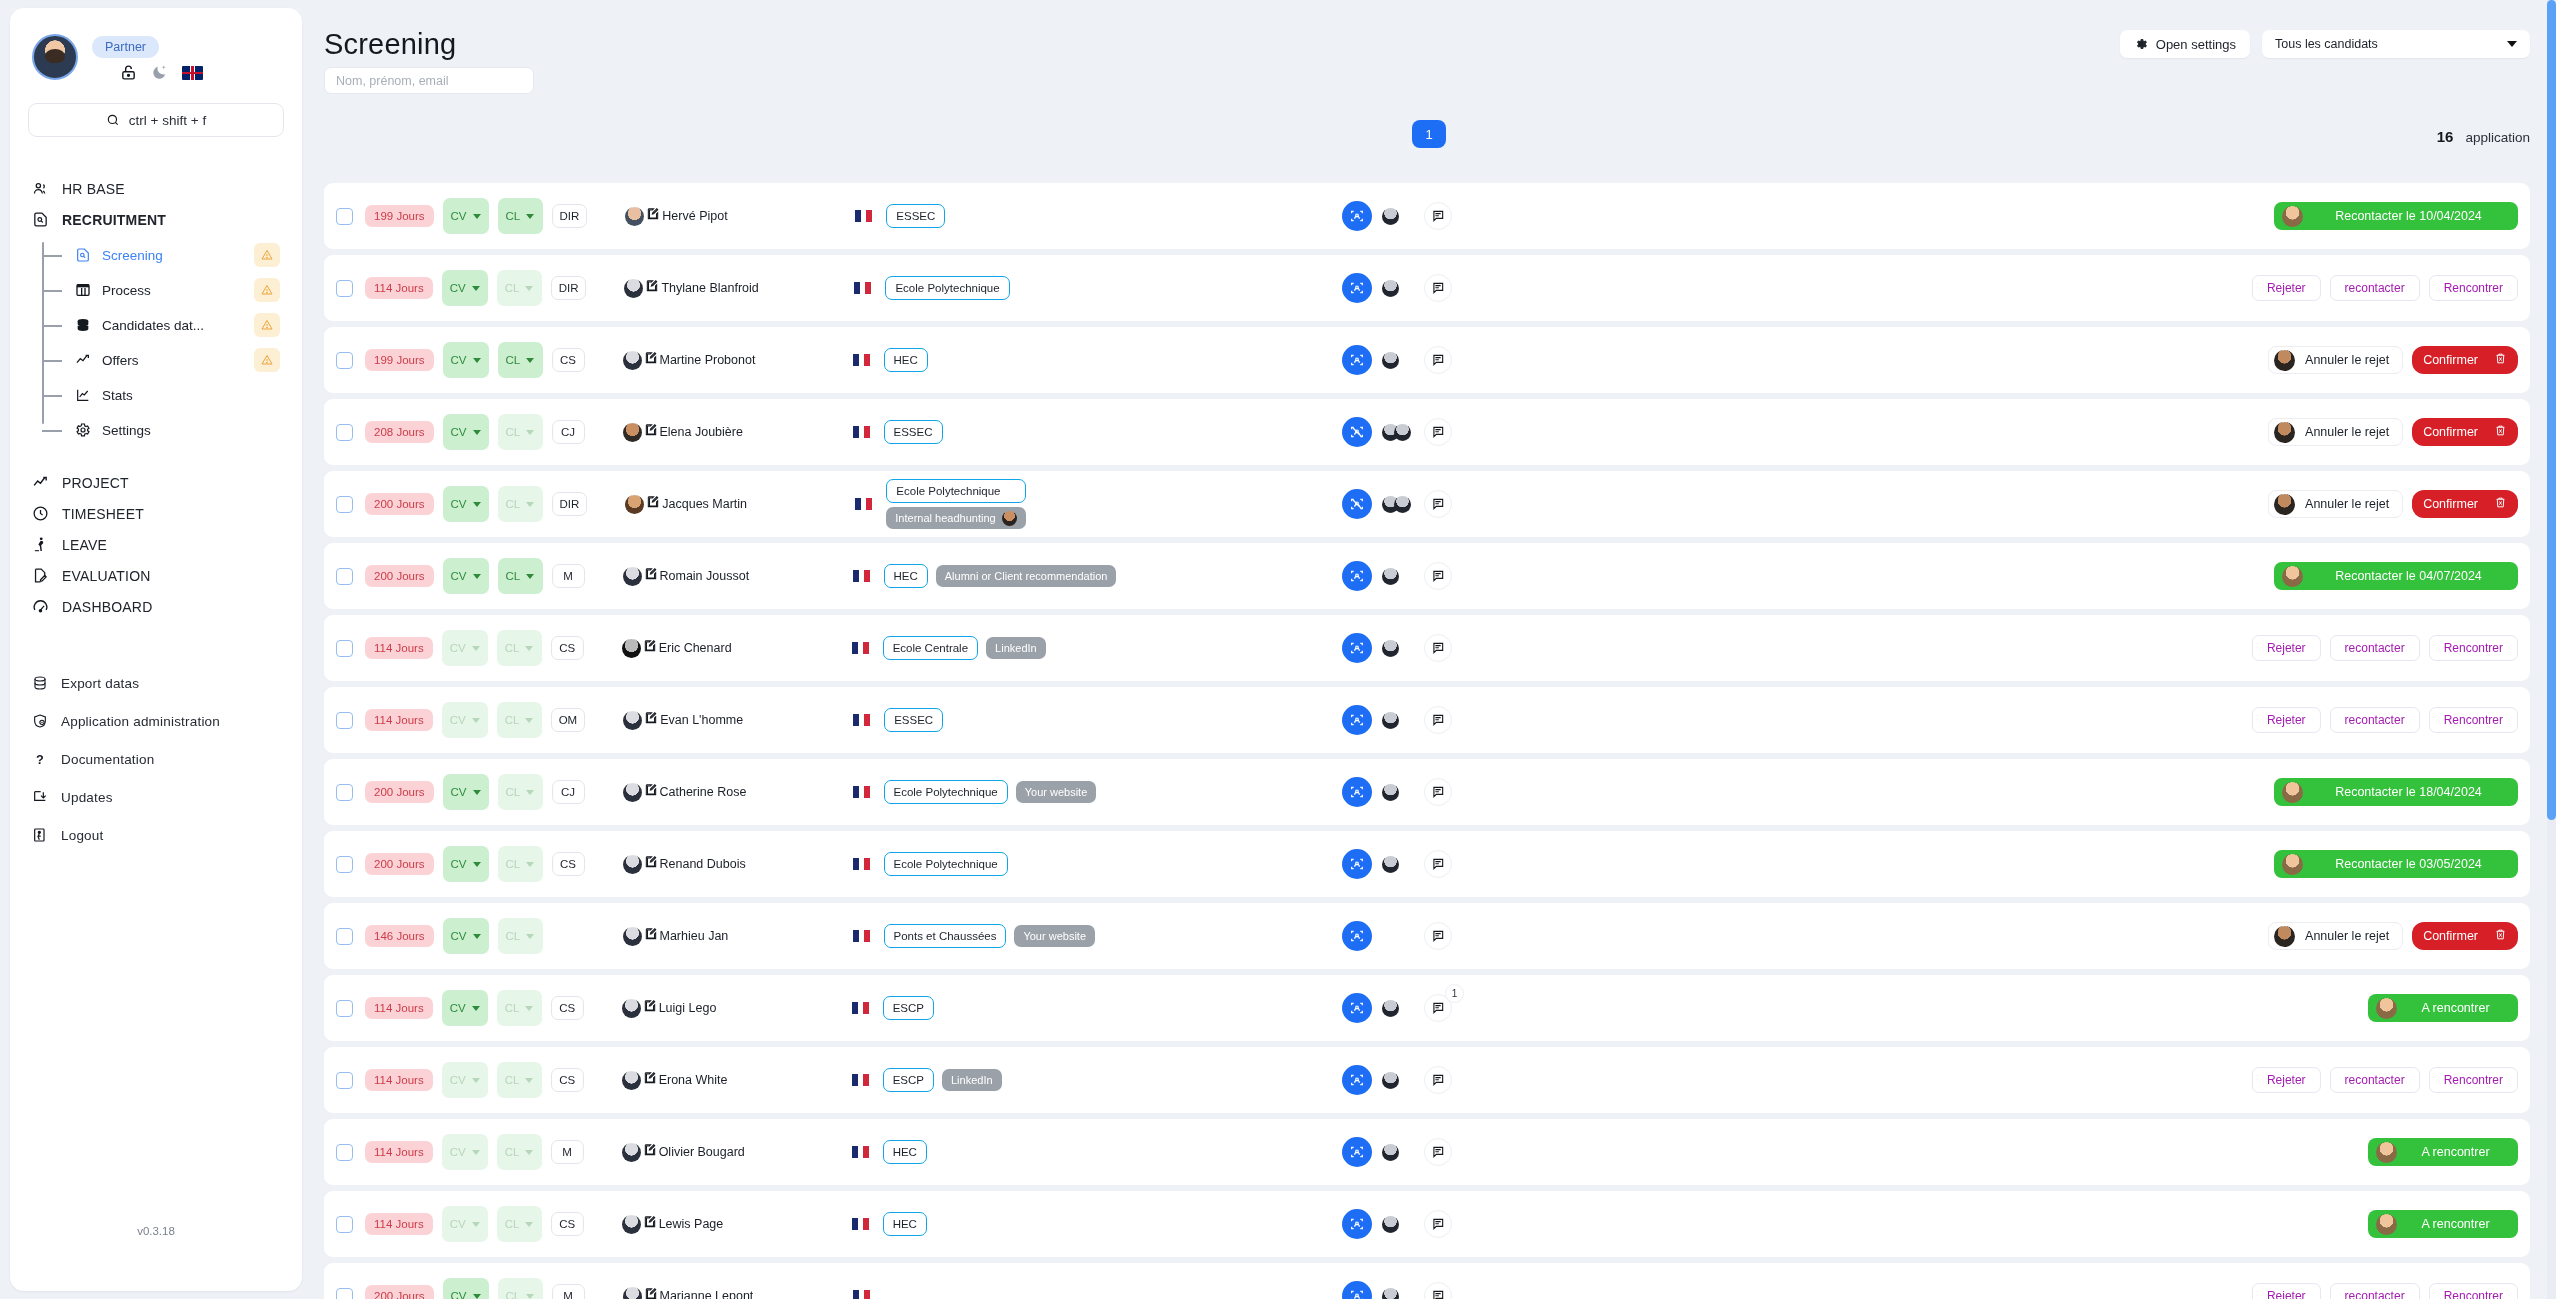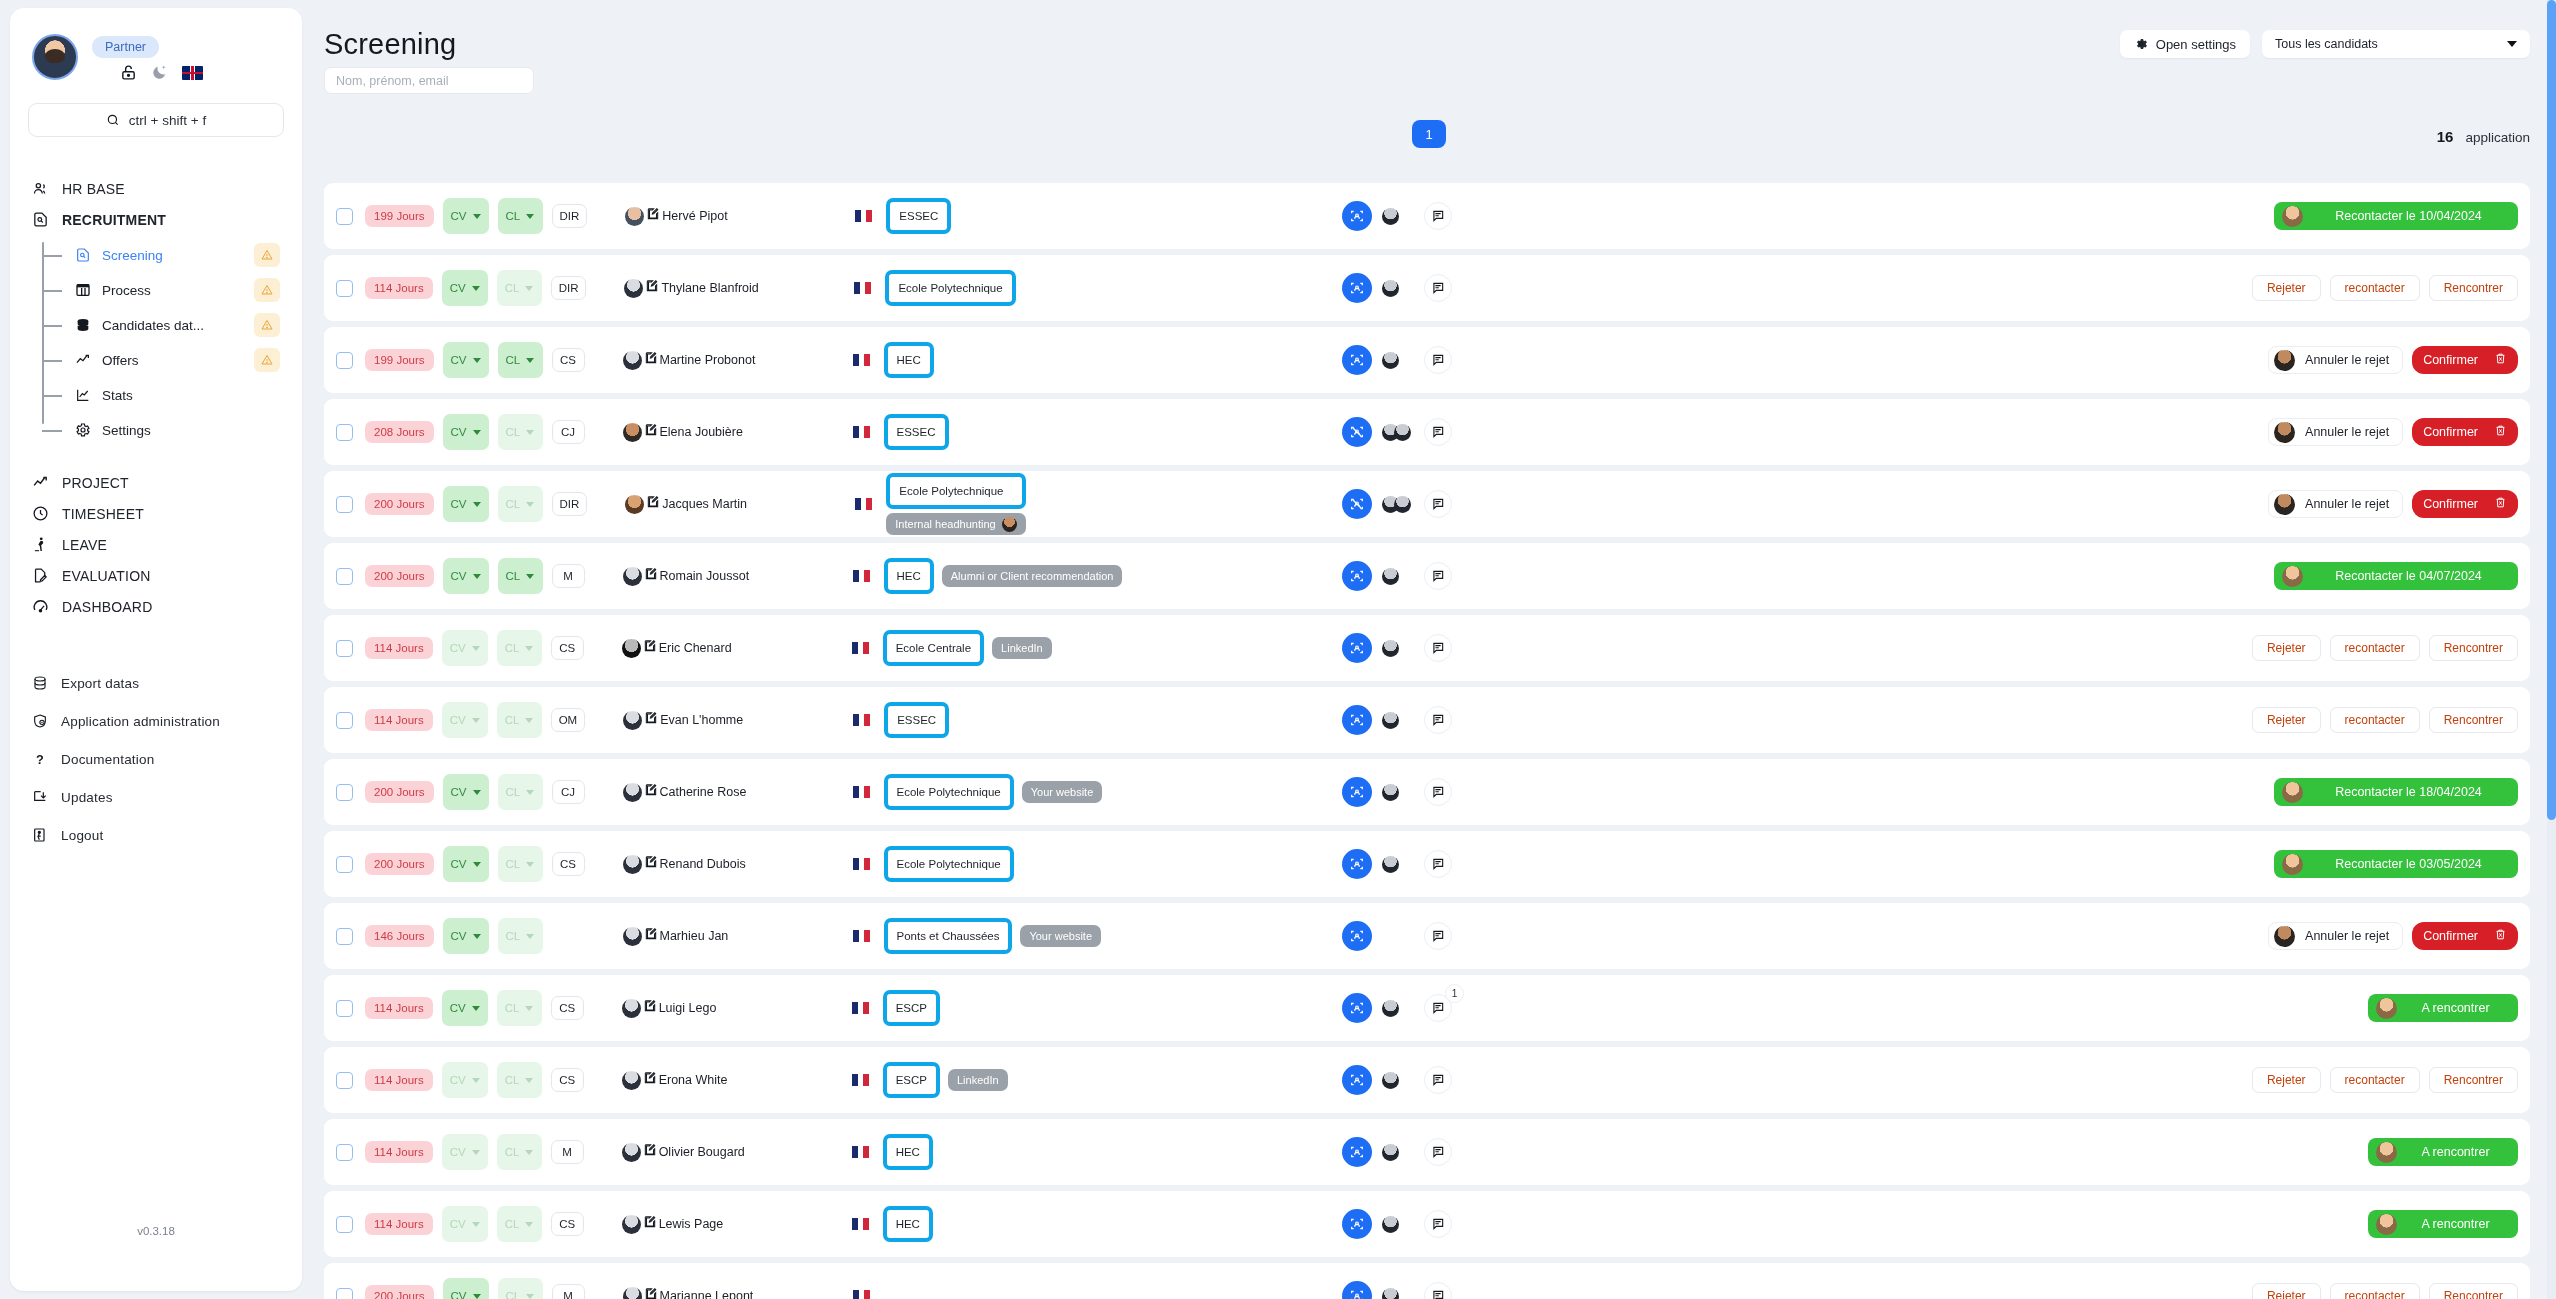--- a/index.html
+++ b/index.html
@@ -189,21 +189,21 @@
   .av.photo-c { background: radial-gradient(circle at 50% 34%, #d8a272 0 42%, #5a3a22 43% 100%); }
   .av.photo-d { background: radial-gradient(circle at 50% 34%, #b9b9b9 0 42%, #111 43% 100%); }
   .pname { font-size: 12.5px; color: #1b1f27; white-space: nowrap; }
 
   .flag-fr {
     width: 17px; height: 12px; flex:none;
     background: linear-gradient(to right, #1a2a6c 0 33%, #fff 33% 66%, #d0283a 66% 100%);
   }
   .schoolzone { display:flex; align-items:center; gap: 8px; margin-left: 14px; position:relative; }
   .school {
-    height: 36px; padding: 0 9px; border: 4px solid #0ea5e9; border-radius: 7px;
+    height: 24px; padding: 0 9px; border: 1px solid #0ea5e9; border-radius: 7px;
     display: flex; align-items: center; font-size: 11.5px; color: #1e222a; background:#fff;
     white-space: nowrap;
   }
   .srctag {
     height: 22px; padding: 0 9px; border-radius: 7px; background: #9ba1a8;
     color: #fff; font-size: 11px; display: flex; align-items: center; gap: 6px;
     white-space: nowrap;
   }
   .srctag .mini-av { width:15px;height:15px;border-radius:50%;
     background: radial-gradient(circle at 50% 32%, #c98f62 0 42%, #2a2320 43% 100%); }
@@ -229,21 +229,21 @@
   .chat-badge {
     position: absolute; left: 1121px; top: 9px;
     width: 19px; height: 19px; border-radius: 50%; border: 1px solid #eceef2;
     background: #fff; font-size: 10px; color: #2b3039;
     display: flex; align-items: center; justify-content: center;
   }
 
   .right-acts { position: absolute; right: 12px; display: flex; align-items: center; gap: 9px; }
   .btn-plain {
     height: 26px; padding: 0 14px; border: 1px solid #e5e8ee; border-radius: 7px;
-    background: #fff; font-size: 12px; color: #c2410c; font-family: inherit; cursor: pointer;
+    background: #fff; font-size: 12px; color: #a21caf; font-family: inherit; cursor: pointer;
     display:flex; align-items:center;
   }
   .btn-green {
     height: 28px; min-width: 244px; padding: 0 16px 0 8px; border-radius: 8px;
     background: #34c13c; color: #fff; font-size: 12.5px; border: none;
     display: flex; align-items: center; gap: 12px; font-family: inherit; cursor: pointer;
     justify-content: flex-start;
   }
   .btn-green.short { min-width: 150px; }
   .btn-green .gav {

